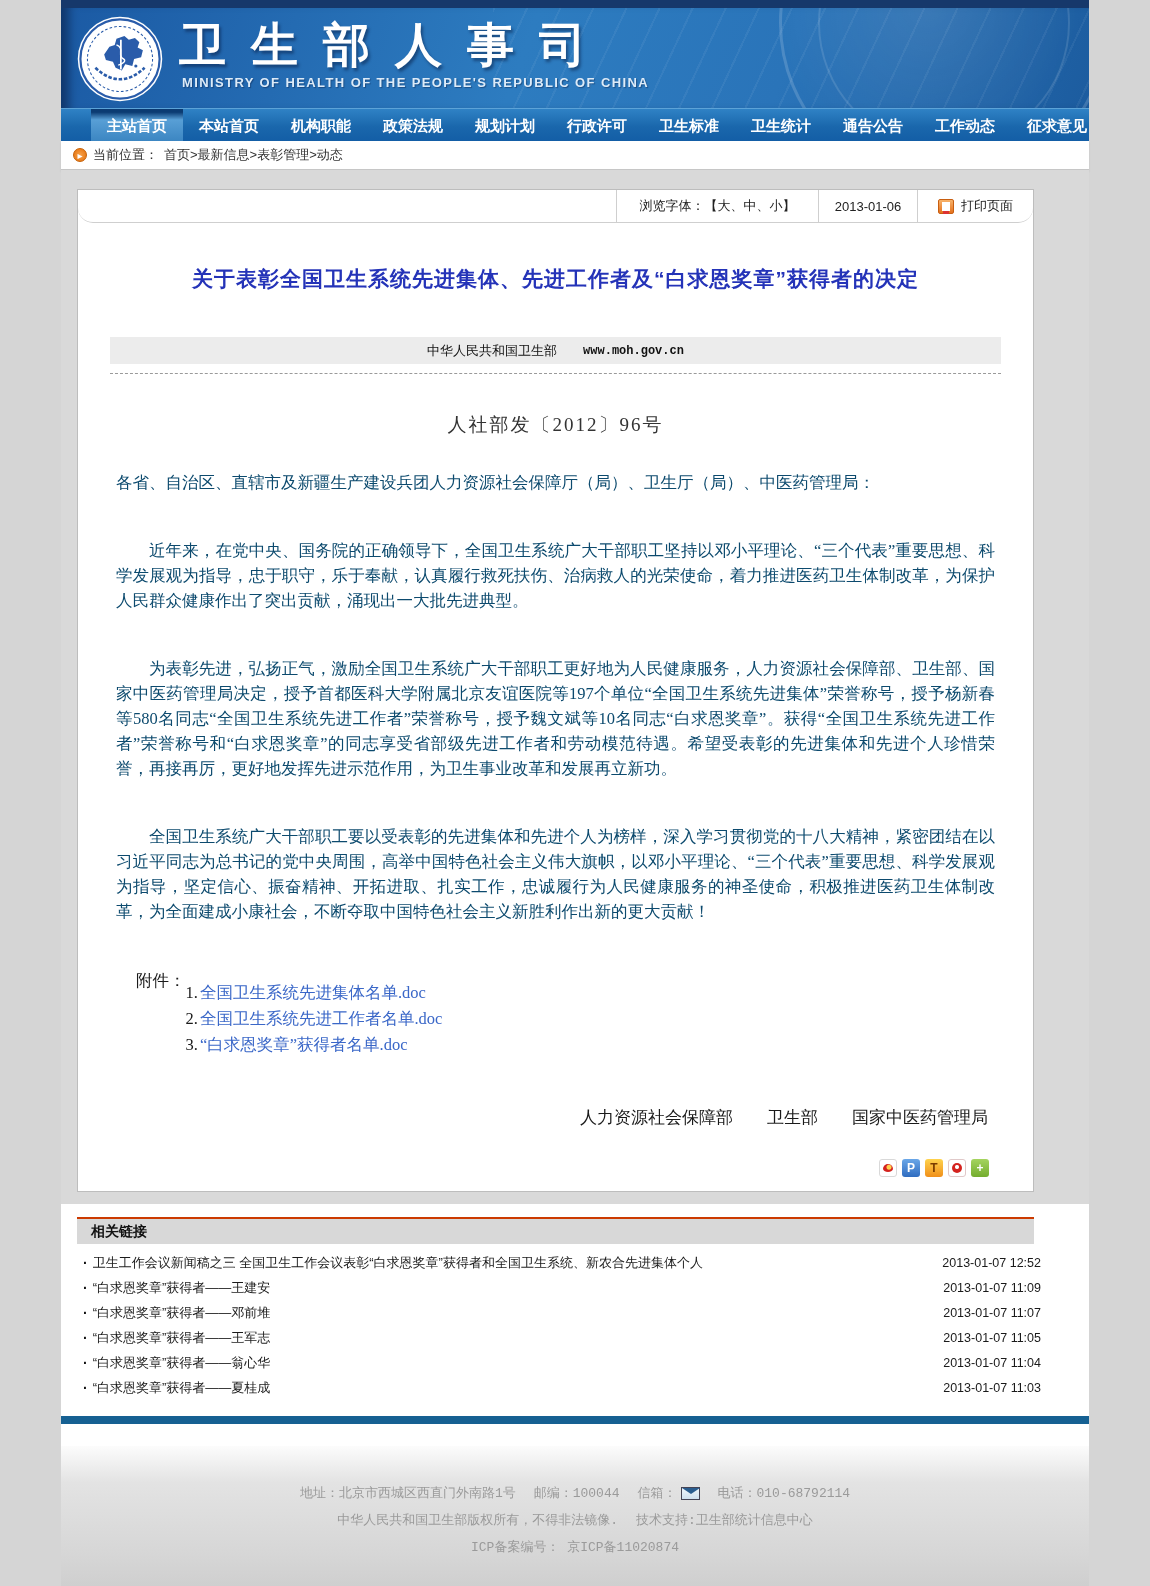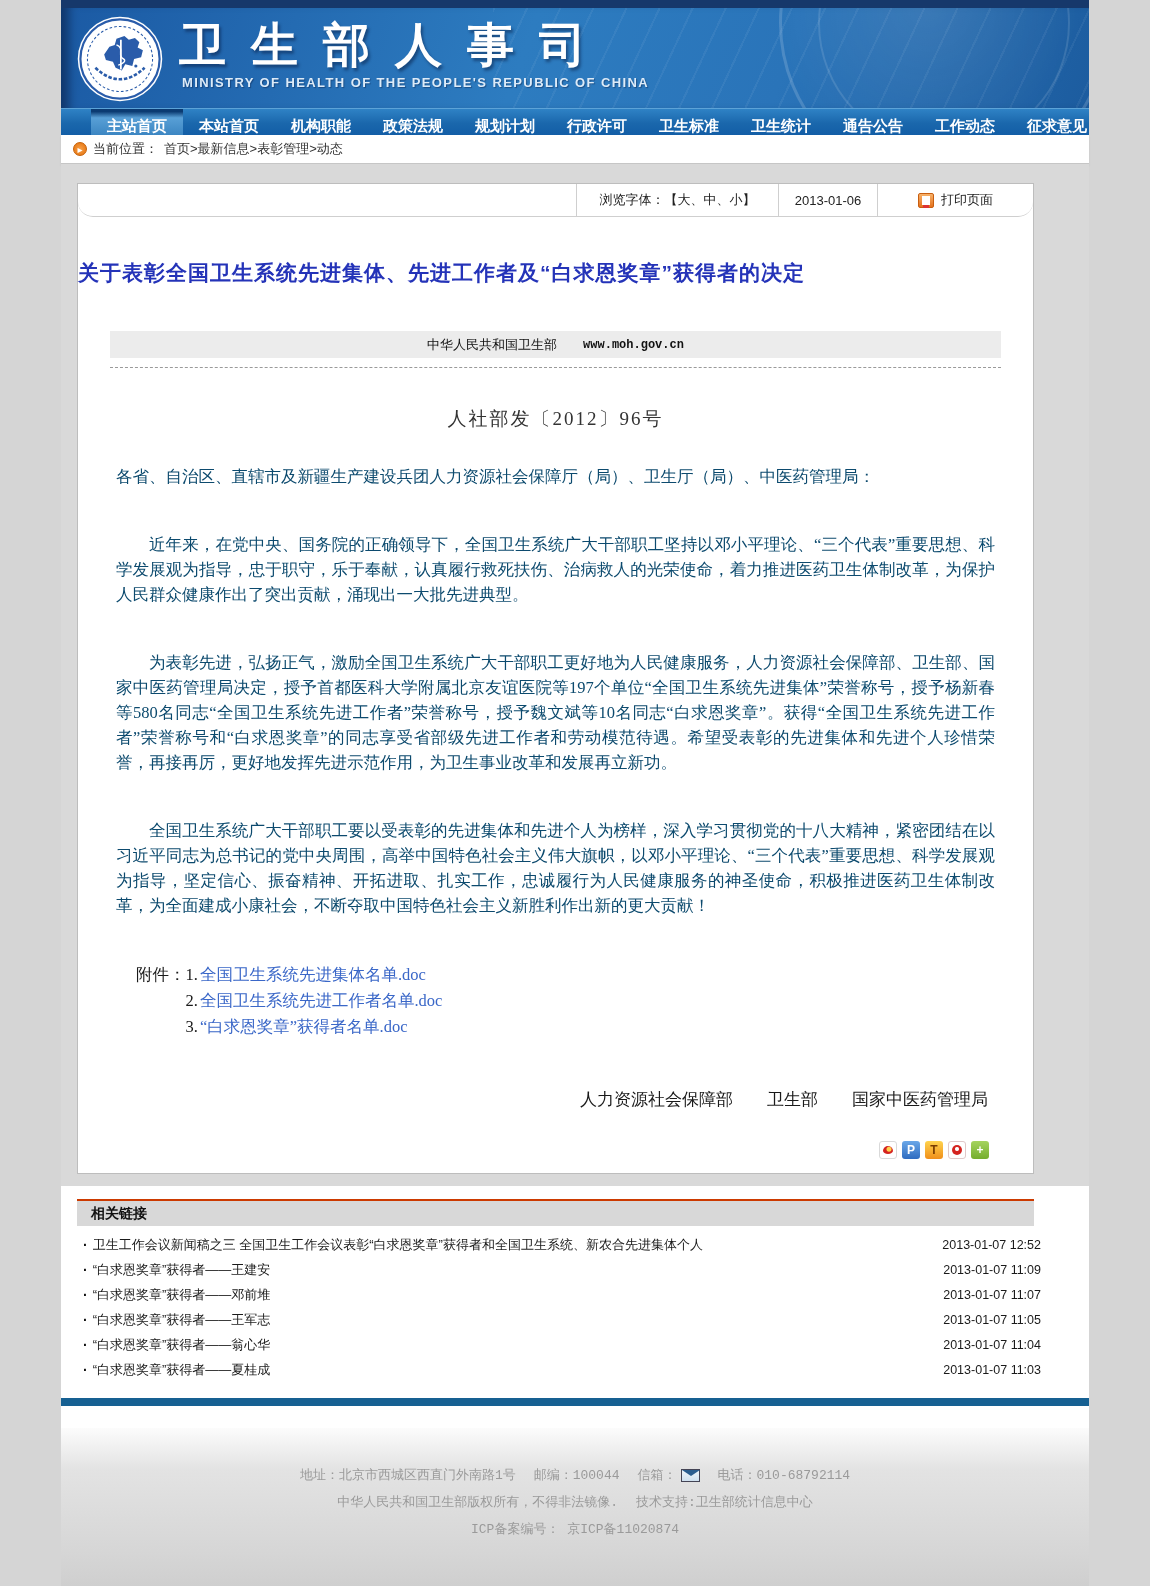--- a/index.html
+++ b/index.html
@@ -38,21 +38,21 @@
     text-shadow:2px 3px 3px rgba(5,20,55,.45);
   }
   .site-sub {
     position:absolute; left:121px; top:67px; color:#ddebf8; font-size:13px;
     font-weight:bold; letter-spacing:1.4px; white-space:nowrap;
     text-shadow:1px 1px 1px rgba(5,20,55,.4);
   }
 
   
   .nav {
-    height:27px; display:flex; align-items:stretch; padding-left:30px;
+    height:33px; display:flex; align-items:stretch; padding-left:30px;
     background:linear-gradient(#2f82c5 0%, #1a67ac 55%, #135ea6 100%);
     border-top:1px solid #5ca3d8;
   }
   .nav-item {
     color:#fff; font-size:15px; font-weight:bold; line-height:34px;
     padding:0 16px; cursor:pointer; white-space:nowrap;
   }
   .nav-item.active {
     background:linear-gradient(#0b3b72 0%, #0b3b72 10%, #589fd6 34%, #3c86c2 100%);
   }
@@ -74,33 +74,33 @@
   .main-gray { background:#d9d9d9; padding:19px 0 12px 16px; }
   .doc-panel { width:957px; background:#fff; border:1px solid #bdbdbd; padding-bottom:14px; }
 
   .doc-toolbar { display:flex; justify-content:flex-end; border-bottom:1px solid #cfcfcf; height:33px;border-radius:15px; }
   .tb-cell {
     border-left:1px solid #cfcfcf; display:flex; align-items:center; justify-content:center;
     font-size:13px; color:#222; height:100%;
   }
   .tb-font { width:202px; }
   .tb-date { width:99px; }
-  .tb-print { width:156px; cursor:pointer; }
+  .tb-print { width:116px; cursor:pointer; }
   .print-icon {
     width:16px; height:15px; margin-right:7px; border-radius:2px; position:relative;
     background:linear-gradient(#f7b26a,#e4711d); border:1px solid #c85e10;
   }
   .print-icon::after {
     content:""; position:absolute; left:3px; top:2px; width:8px; height:9px; background:#fff;
     box-shadow:0 2px 0 -1px #d33, 0 4px 0 -1px #d33;
   }
   .tb-sizes { cursor:pointer; }
 
   .doc-title {
-    margin-top:42px; text-align:left; color:#2433b8; font-size:21px; font-weight:bold;
+    margin-top:42px; text-align:center; color:#2433b8; font-size:21px; font-weight:bold;
     letter-spacing:1px; font-family:"Liberation Sans", sans-serif;
   }
   .doc-source {
     margin:44px 32px 0; height:27px; background:#ececec; display:flex;
     align-items:center; justify-content:center; gap:26px;
   }
   .src-name { font-size:13px; color:#111; }
   .src-url { font-size:12px; font-weight:bold; color:#111; font-family:"Liberation Mono", monospace; }
   .doc-dash { margin:9px 32px 0; border-bottom:1px dashed #9a9a9a; }
 
@@ -110,21 +110,21 @@
   }
 
   .doc-body {
     margin-top:32px; padding:0 38px; font-size:16.5px; line-height:25px; color:#0c4a6e;
     font-family:"Liberation Serif", serif; text-align:justify;
   }
   .doc-body p.indent { text-indent:2em;margin-top:43px; }
 
   .attach { margin:44px 0 0 58px; display:flex; font-family:Liberation Serif, serif; font-size:16.5px; line-height:26px; }
   .attach-label { color:#1a1a1a; }
-  .attach-list { display:flex; flex-direction:column; }
+  .attach-list { display:flex; flex-direction:column;margin-top:12px; }
   .attach-item { white-space:nowrap; }
   .attach-num { color:#1a1a1a; margin-right:2px; }
   .attach-link { color:#3a67c8; cursor:pointer; text-decoration:none; }
 
   .doc-signature {
     margin-top:48px; text-align:right; padding-right:45px; font-size:17px; color:#1a1a1a;
     font-family:"Liberation Serif", serif;
   }
   .doc-date {
     margin-top:18px; padding-left:576px; font-size:17px; color:#1a1a1a;

